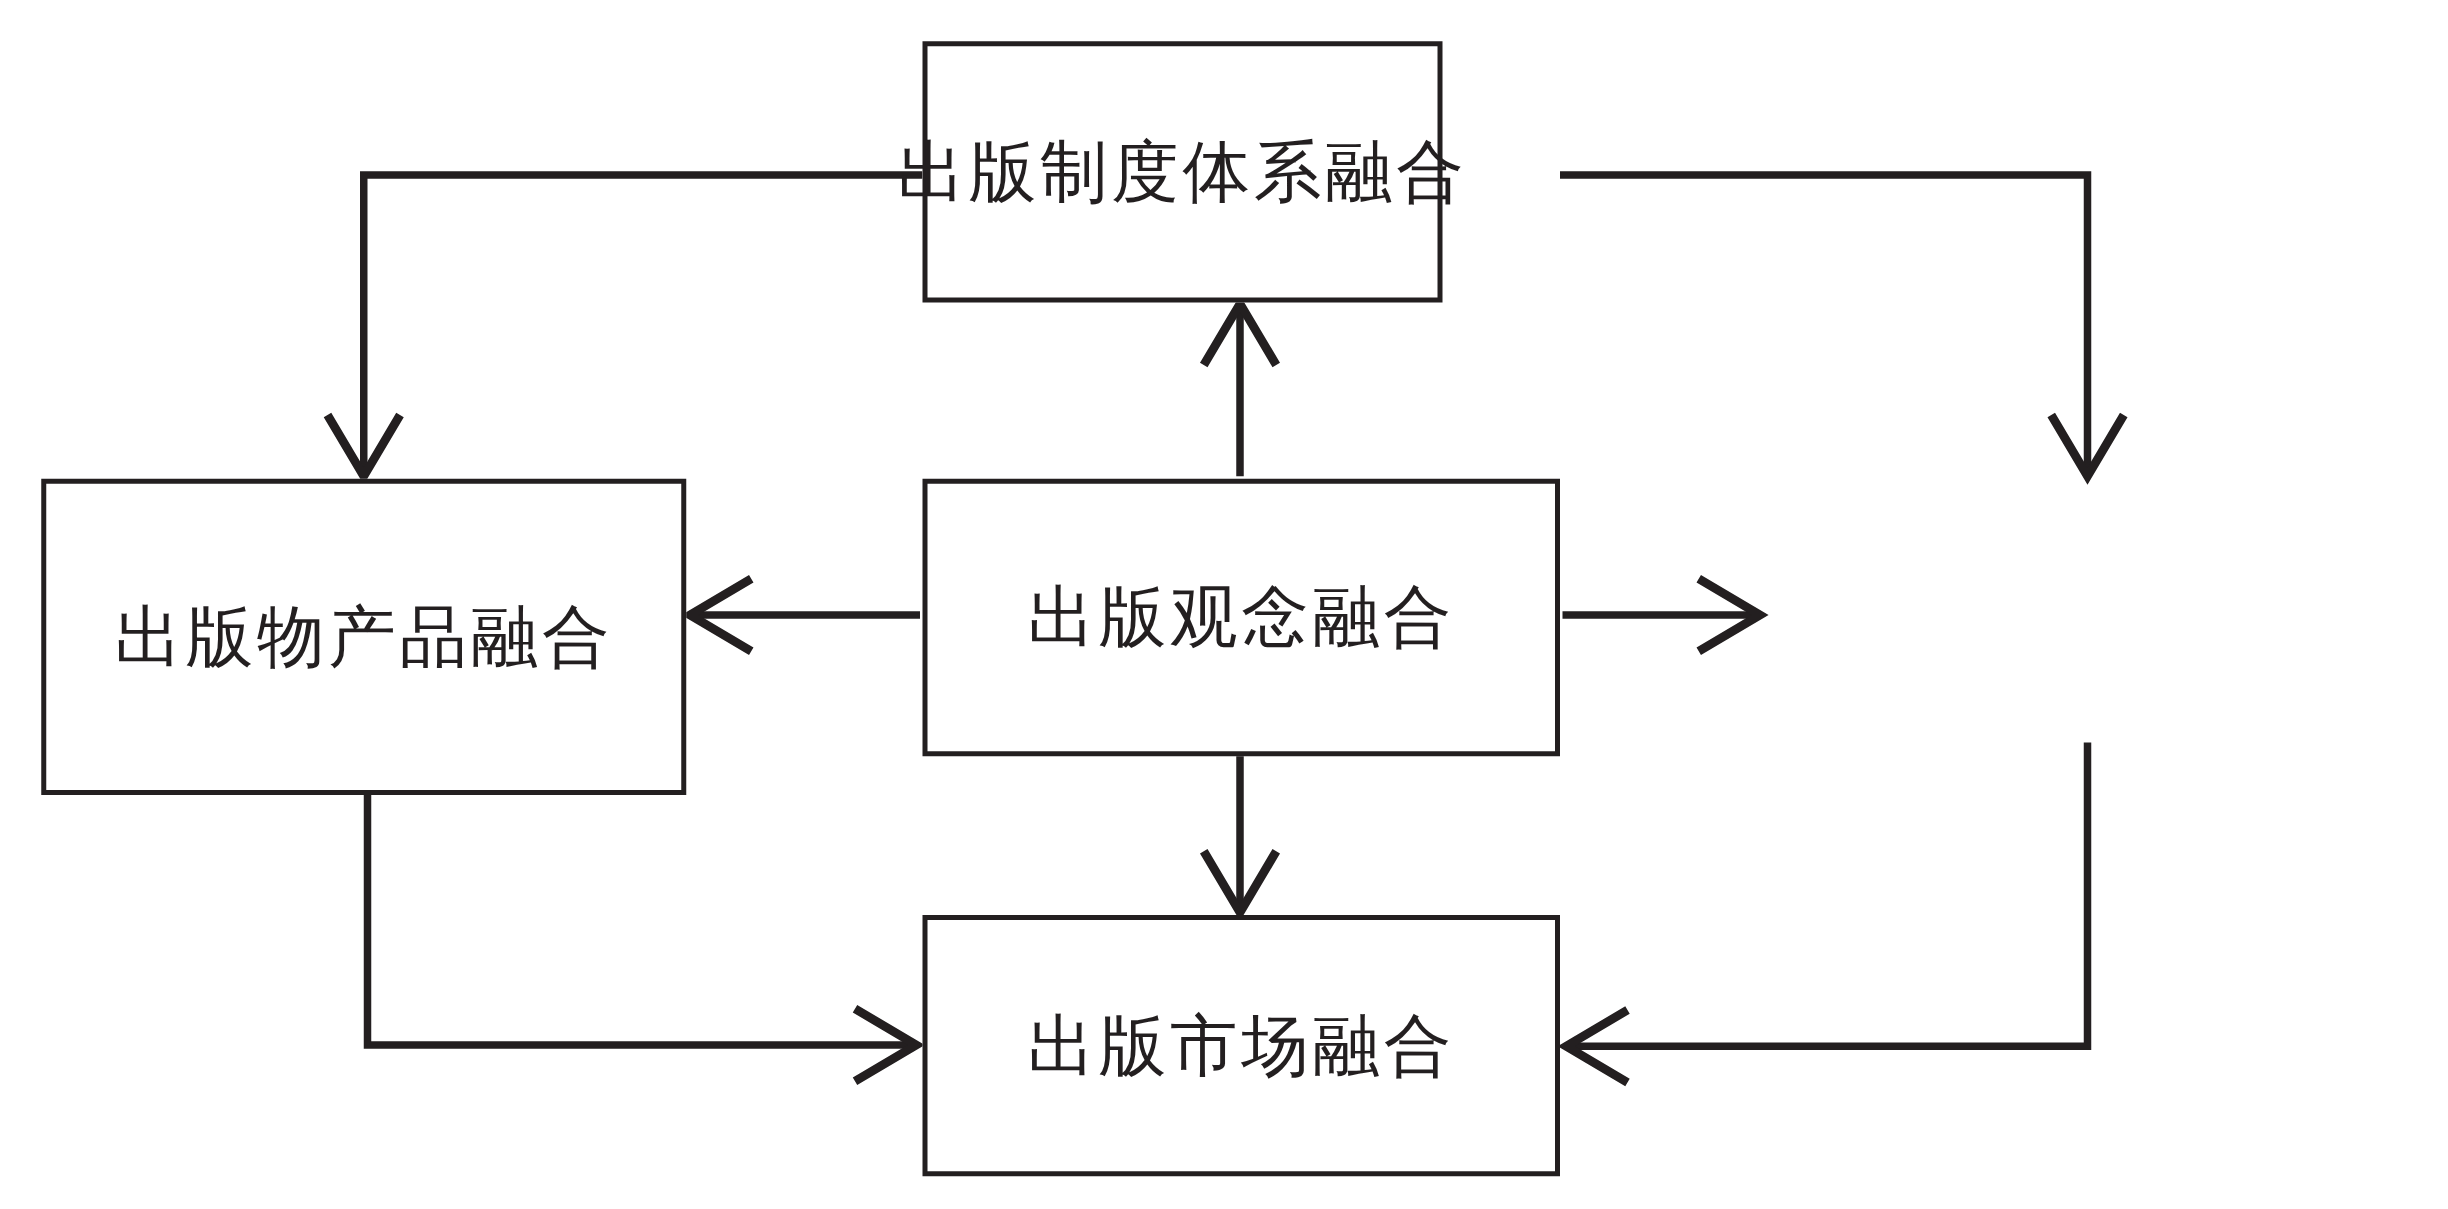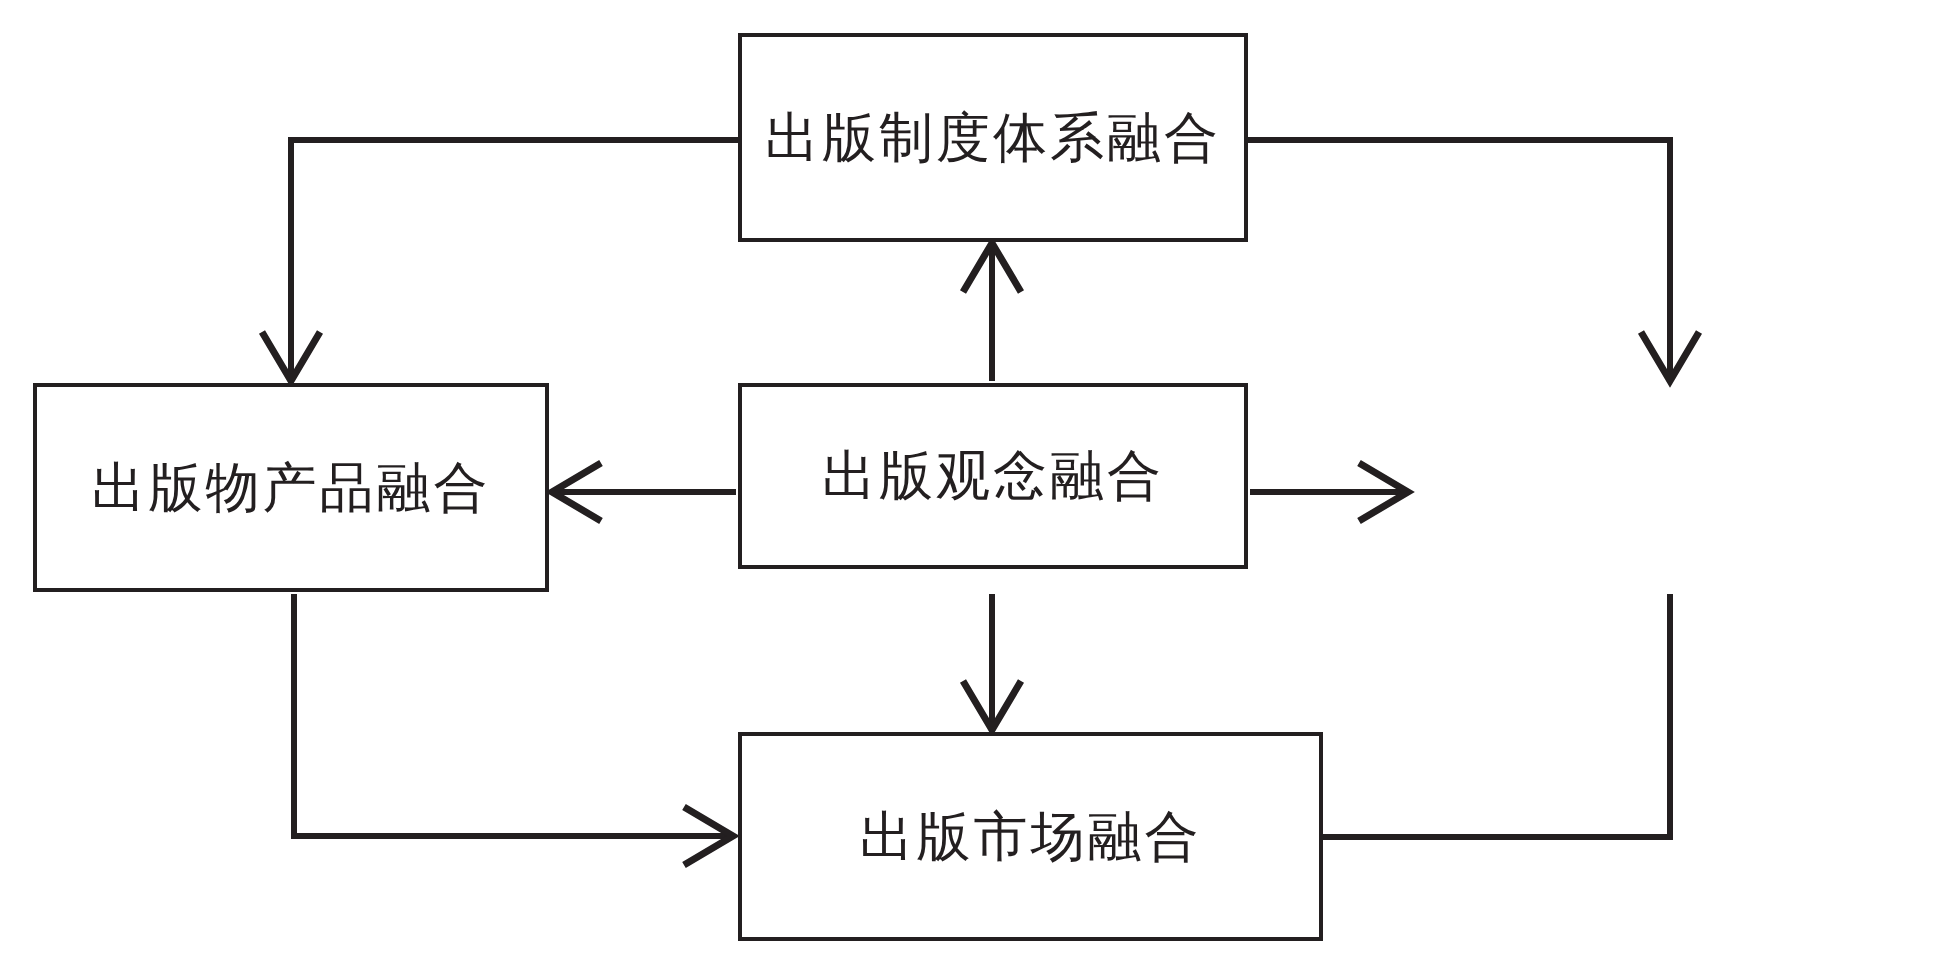--- a/index.html
+++ b/index.html
@@ -37,25 +37,25 @@
   .node-label {
     font-family: "DejaVu Serif", "Liberation Serif", serif;
     font-size: 54px;
     line-height: 1;
     color: #231f20;
     letter-spacing: 3px;
     white-space: nowrap;
     font-weight: 400;
   }
   
-  #node-top    { left: 738px;  top: 33px;  width: 510px; height: 209px; }
-  #node-left   { left: 33px;   top: 383px; width: 516px; height: 209px; }
-  #node-center { left: 738px;  top: 383px; width: 510px; height: 186px; }
+  #node-top    { left: 738px;  top: 33px;  width: 416px; height: 209px; }
+  #node-left   { left: 33px;   top: 383px; width: 516px; height: 253px; }
+  #node-center { left: 738px;  top: 383px; width: 510px; height: 222px; }
   #node-right  { left: 1412px; top: 383px; width: 514px; height: 209px; }
-  #node-bottom { left: 738px;  top: 732px; width: 585px; height: 209px; }
+  #node-bottom { left: 738px;  top: 732px; width: 510px; height: 209px; }
 </style>
 </head>
 <body>
 
 <div id="diagram-root">
 
   <svg id="diagram-svg" viewBox="0 0 1958 967">
     <g fill="none" stroke="#231f20" stroke-width="6" stroke-linecap="butt" stroke-linejoin="miter">
 
       <g>

